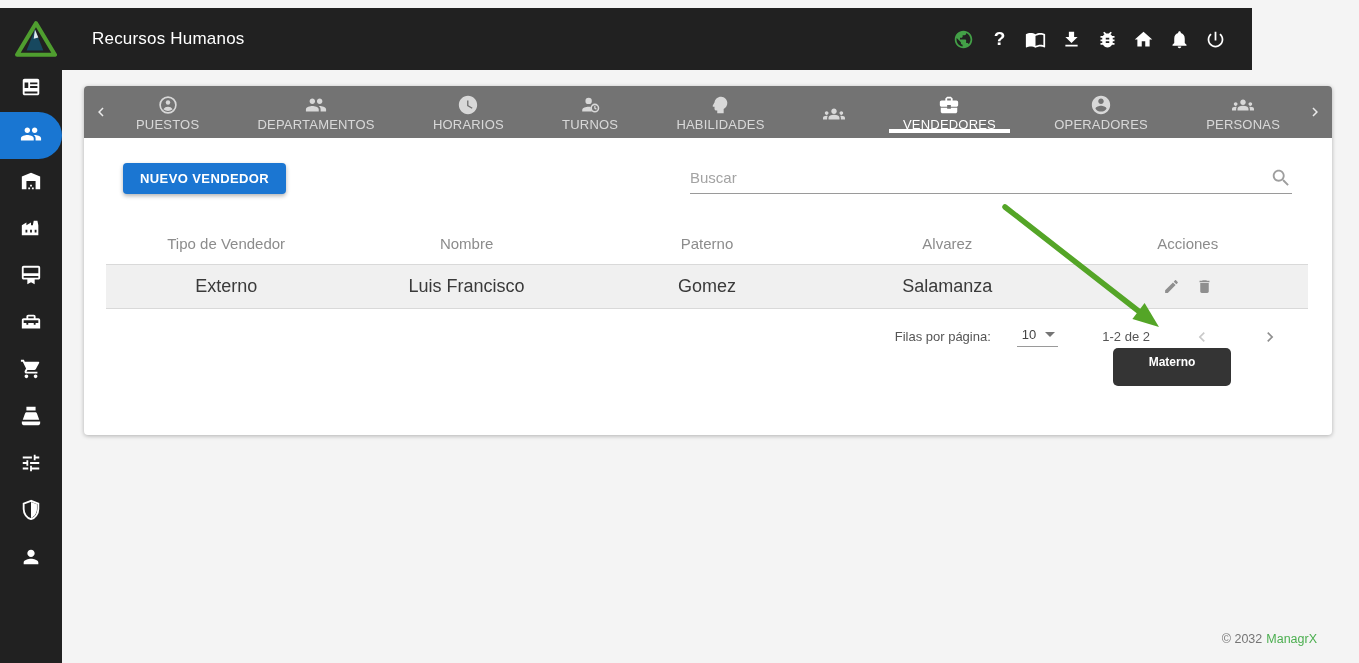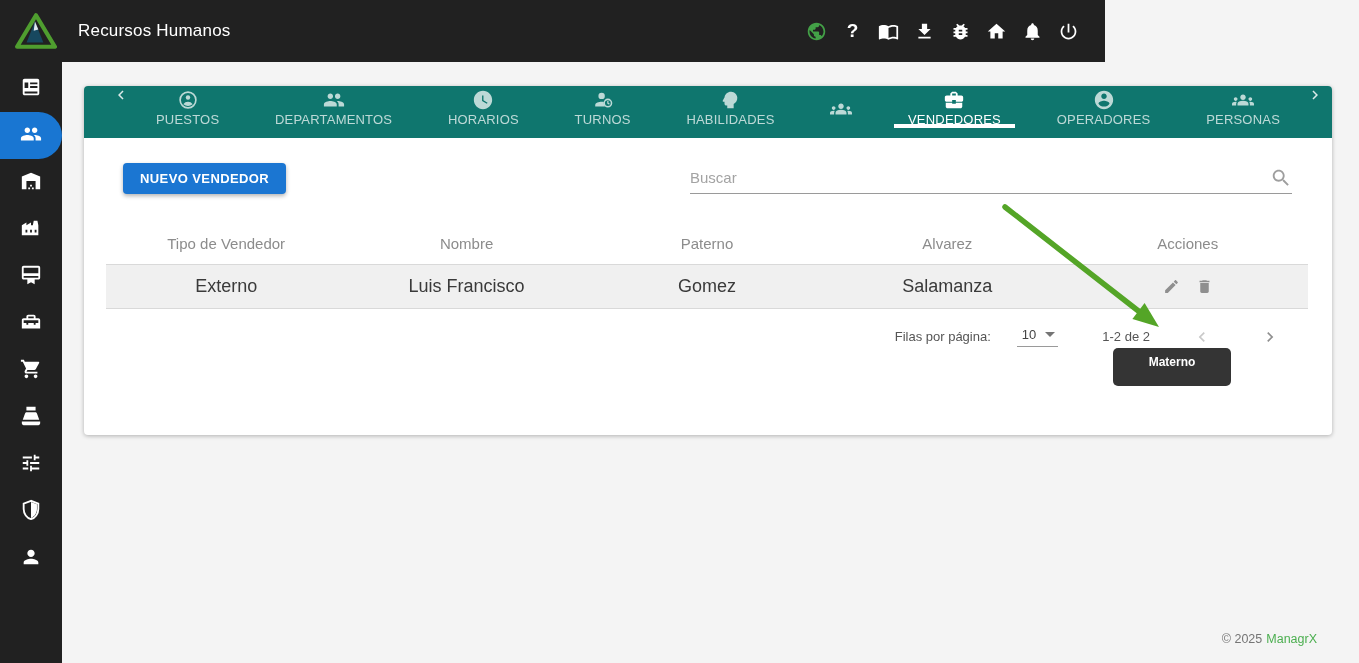--- a/index.html
+++ b/index.html
@@ -1,40 +1,40 @@
 <!DOCTYPE html>
 <html><head>
 <meta charset="utf-8">
 <style>
   * { margin:0; padding:0; box-sizing:border-box; }
   html,body { width:1359px; height:663px; overflow:hidden; font-family:"Liberation Sans", sans-serif; background:#f4f4f4; }
   body { position:relative; }
 
   
-  .app-header { position:absolute; left:0; top:0; width:1105px; height:62px; background:#212121; display:flex; align-items:center; padding:0 26px 0 14px; z-index:10; }
+  .app-header { position:absolute; left:0; top:8px; width:1252px; height:62px; background:#212121; display:flex; align-items:center; padding:0 26px 0 14px; z-index:10;gap:14px; }
   .logo { width:44px; height:42px; display:flex; align-items:center; justify-content:center; }
   .app-title { color:#fff; font-size:17px; font-weight:400; margin-left:20px; letter-spacing:.2px; }
   .header-icons { margin-left:auto; display:flex; align-items:center; gap:15px; }
   .hicon { width:21px; height:21px; color:#fff; display:flex; align-items:center; justify-content:center; cursor:pointer; }
   .hicon svg { width:21px; height:21px; }
   .hicon.globe { color:#43a047; }
   .hicon.help { font-size:19px; font-weight:700; color:#fff; }
 
   
   .sidebar { position:absolute; left:0; top:62px; width:62px; height:601px; background:#212121; z-index:9; padding-top:3px; }
   .side-item { width:62px; height:47px; display:flex; align-items:center; justify-content:center; color:#fff; cursor:pointer; }
   .side-item svg { width:22px; height:22px; }
   .side-item.active { background:#1976d2; border-radius:0 26px 26px 0; }
 
   
   .main { position:absolute; left:62px; top:62px; width:1297px; height:601px; background:#f4f4f4; }
   .card { position:absolute; left:22px; top:24px; width:1248px; height:349px; background:#fff; border-radius:4px; box-shadow:0 1px 4px rgba(0,0,0,.28); }
 
   
-  .tabbar { height:52px; background:#0f766e; border-radius:4px 4px 0 0; display:flex; align-items:flex-start; overflow:hidden;padding-left:20px; }
+  .tabbar { height:52px; background:#737373; border-radius:4px 4px 0 0; display:flex; align-items:center; overflow:hidden; }
   .tab-scroll { width:34px; display:flex; align-items:center; justify-content:center; color:rgba(255,255,255,.85); cursor:pointer; flex:none; }
   .tab-scroll svg { width:18px; height:18px; }
   .tabs { flex:1; display:flex; align-items:stretch; justify-content:space-between; padding:0 4px; }
   .tab { display:flex; flex-direction:column; align-items:center; justify-content:center; gap:1px; padding:3px 14px 0 14px; color:rgba(255,255,255,.72); font-size:13px; font-weight:500; letter-spacing:.2px; cursor:pointer; position:relative; text-align:center; line-height:1.25; white-space:nowrap; }
   .tab svg { width:22px; height:22px; flex:none; }
   .tab.wide { white-space:normal; max-width:205px; font-size:12.5px; }
   .tab.active { color:#fff; }
   .tab.active::after { content:""; position:absolute; left:0; right:0; bottom:0; height:4px; background:#fff; }
 
   
@@ -326,15 +326,15 @@
   <div class="tooltip">
     <span>Materno</span>
   </div>
 
   <svg class="arrow-overlay" viewBox="0 0 200 150">
     <line x1="13" y1="13" x2="149" y2="119" stroke="#54a527" stroke-width="5.5" stroke-linecap="round"></line>
     <polygon points="167,133 140.4,124.9 152.6,109.1" fill="#54a527"></polygon>
   </svg>
 
   <div class="footer">
-    <span>© 2025</span><a href="#">ManagrX</a>
+    <span>© 2032</span><a href="#">ManagrX</a>
   </div>
 </main>
 
 </body></html>

